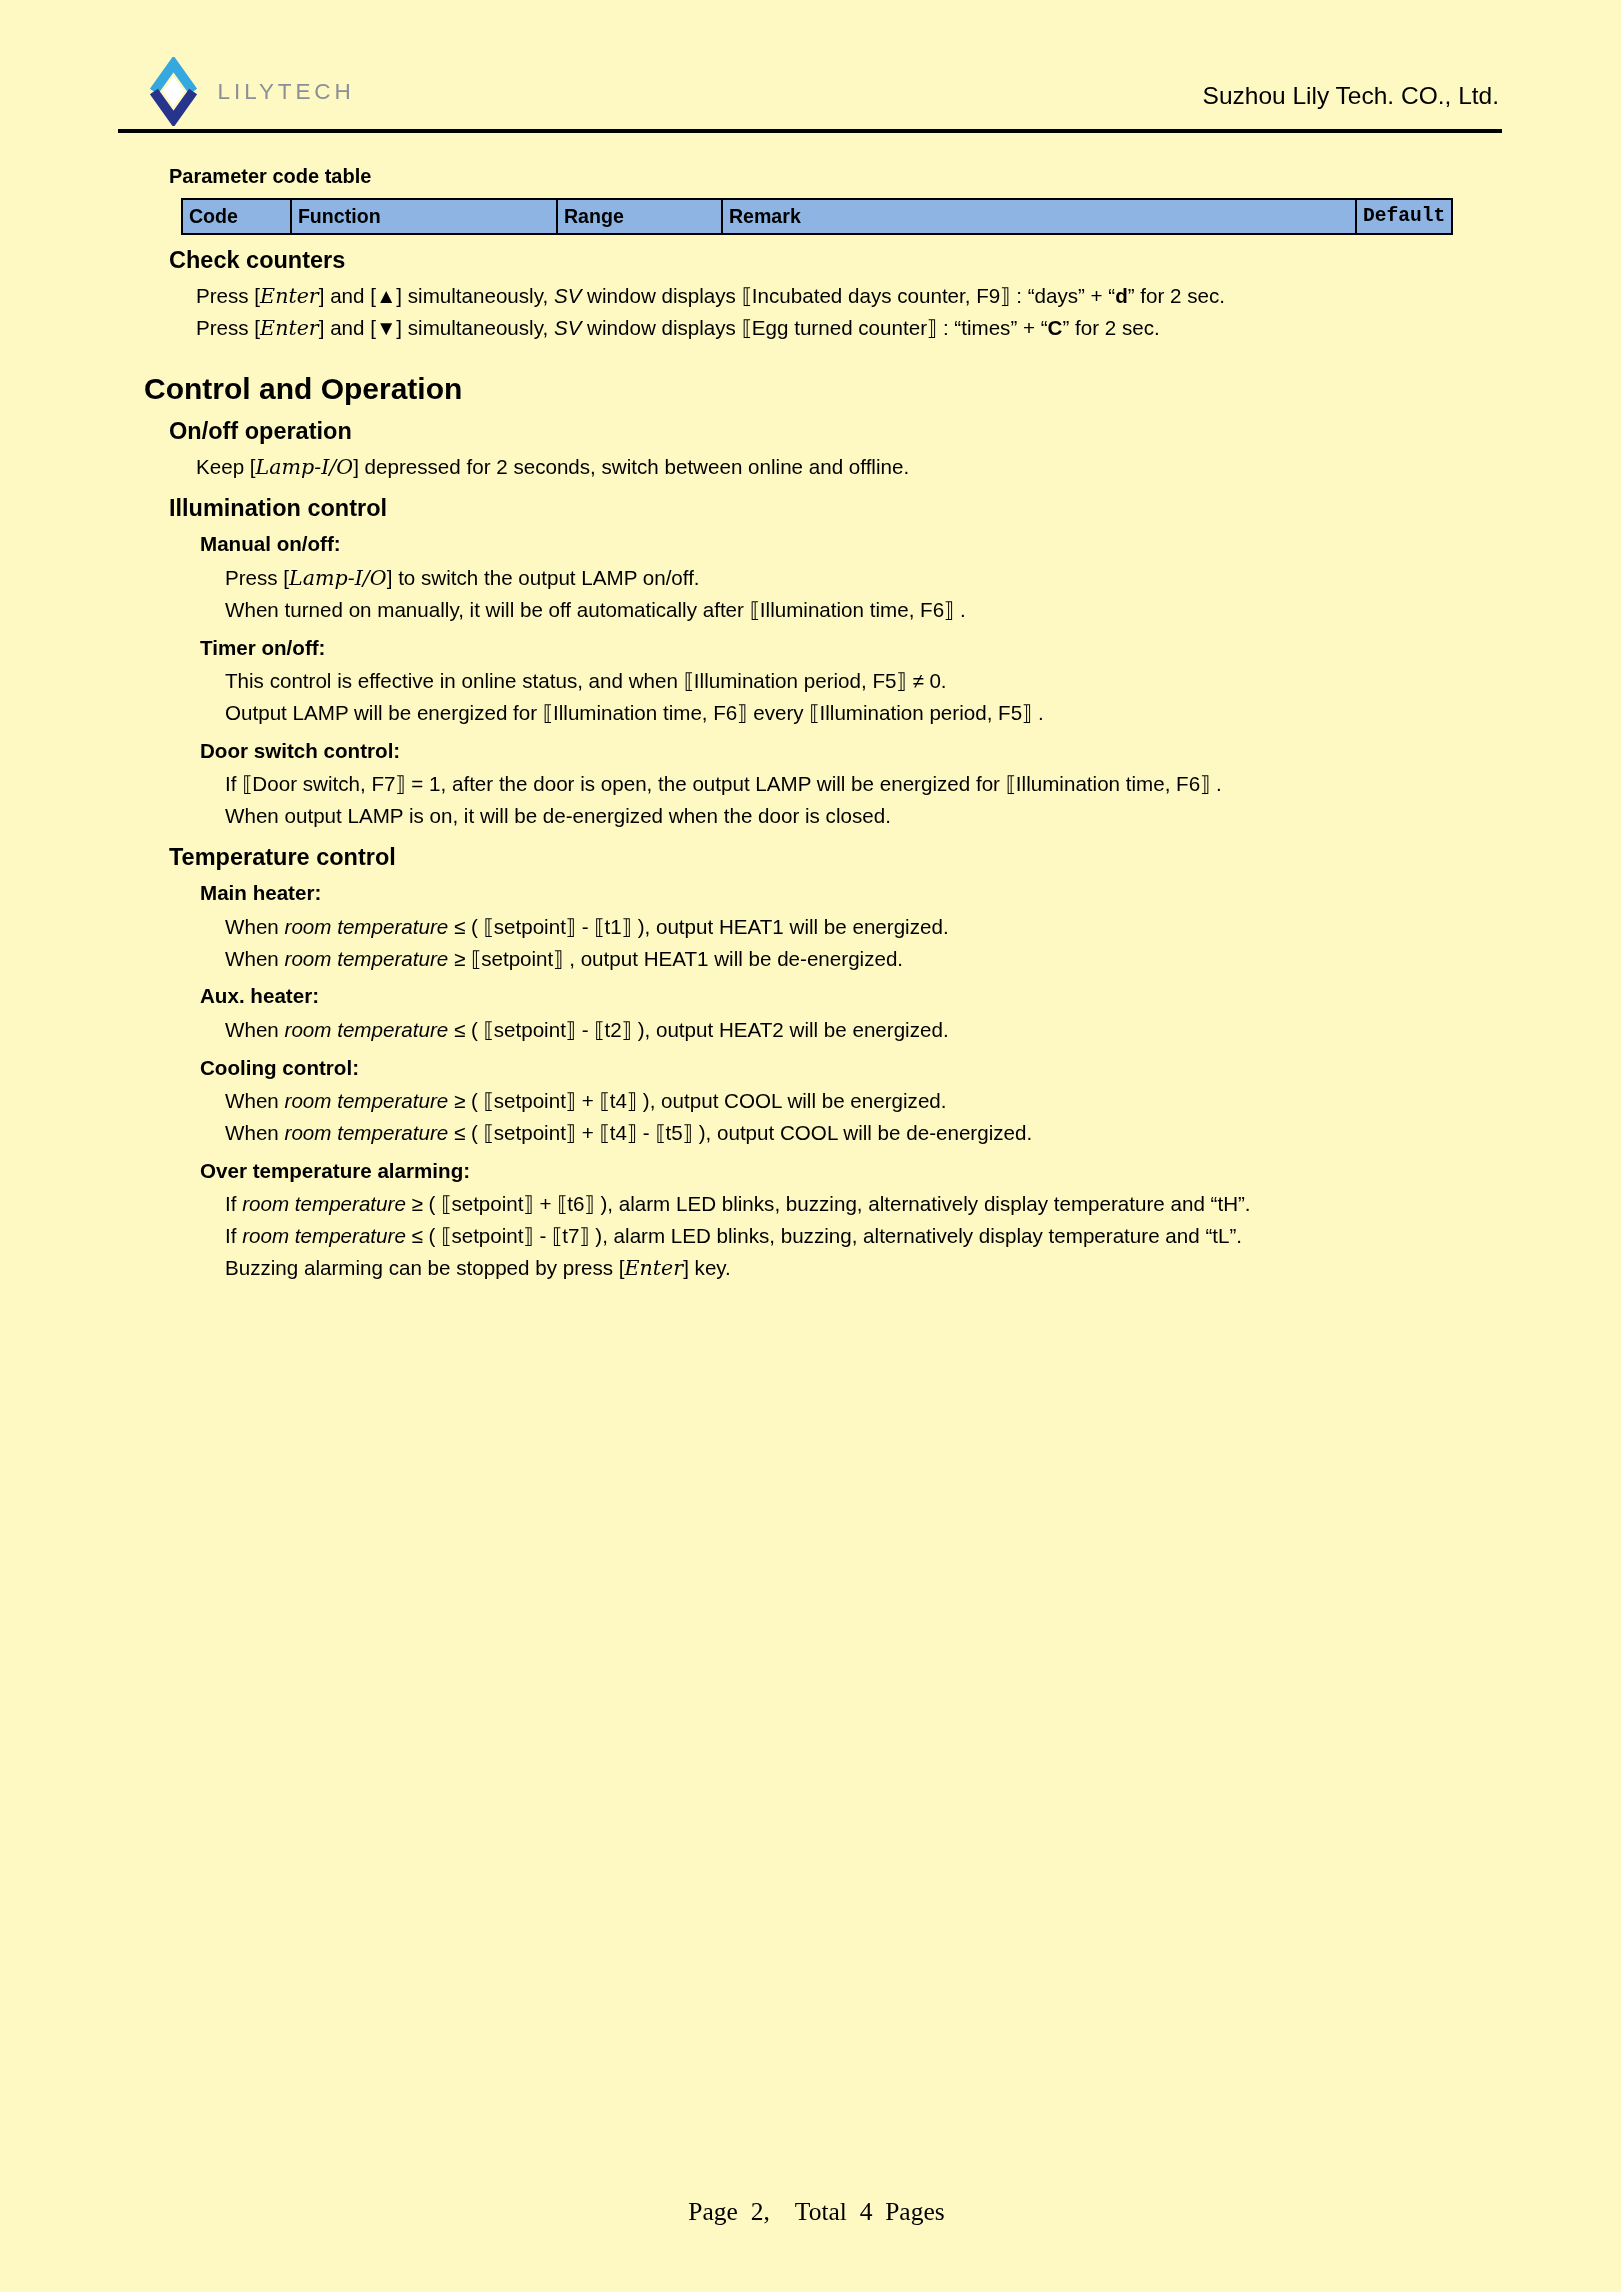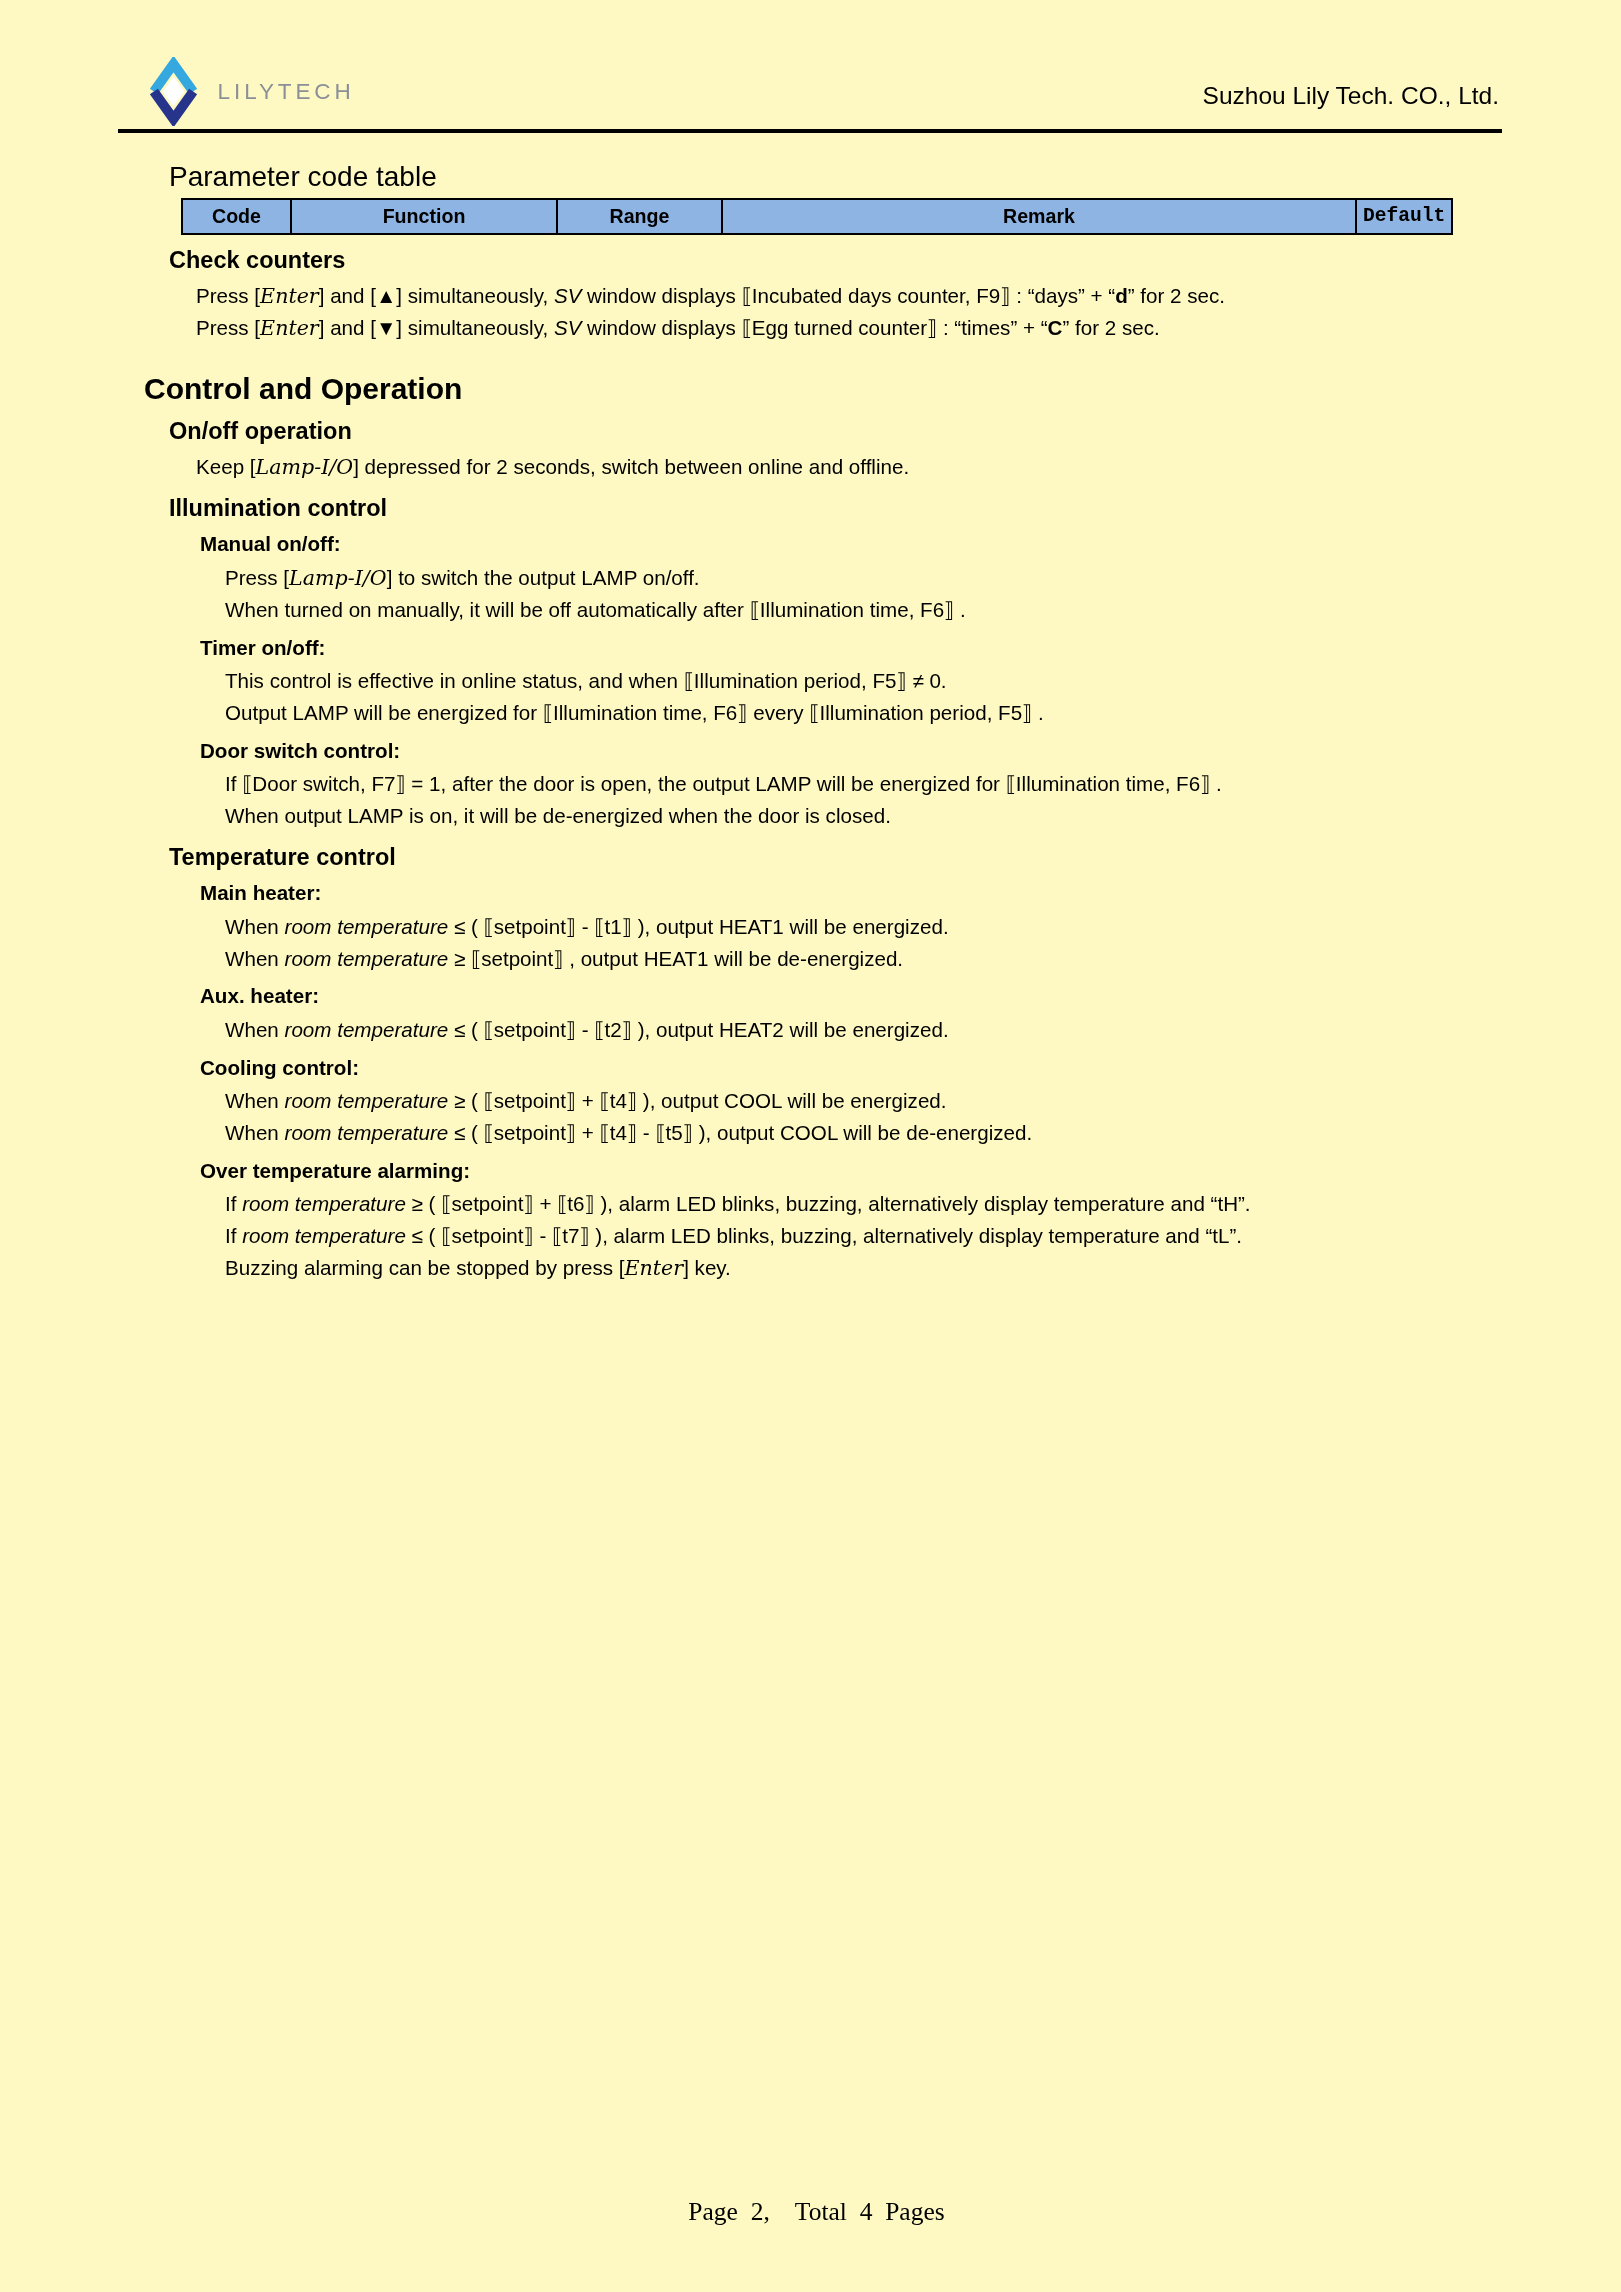--- a/index.html
+++ b/index.html
@@ -8,35 +8,35 @@
     font-family:"Liberation Sans","DejaVu Sans",sans-serif;color:#000;overflow:hidden;
   }
   
   .hdr-logo{position:absolute;left:147px;top:57px;display:flex;align-items:center;}
   .hdr-logo svg{display:block;}
   .logo-text{margin-left:17.6px;color:#8a8f98;font-size:22.5px;letter-spacing:3.9px;font-weight:400;}
   .company{position:absolute;top:82px;right:122px;font-size:24.5px;margin-left:33px;}
   .hdr-rule{position:absolute;top:129px;left:118px;width:1384px;height:3.9px;background:#000;}
   
   .doc{position:absolute;left:0;top:147px;width:1621px;}
-  .h-title{margin:15.7px 0 7.8px 169px;font-size:28px;font-weight:normal;line-height:27.4px;}
+  .h-title{margin:15.7px 0 7.8px 169px;font-size:20px;font-weight:bold;line-height:27.4px;}
   .h-main{margin:27.4px 0 9.8px 144px;font-size:30px;font-weight:bold;line-height:35px;}
   .h-sub{margin:8.8px 0 4.9px 200px;font-size:20.6px;font-weight:bold;line-height:25.5px;}
   .h-title2{margin:11.8px 0 5.9px 169px;font-size:23.5px;font-weight:bold;line-height:27.4px;}
   .para-1{margin:0 0 0 196px;font-size:20.6px;line-height:32px;}
   .para-2{margin:0 0 0 225px;font-size:20.6px;line-height:32px;}
   .seg-k{font-family:"DejaVu Serif","Liberation Serif",serif;font-style:italic;text-align:right;}
   .seg-i{font-style:italic;}
   .seg-b{font-weight:bold;}
   
   table.ptable{border-collapse:collapse;margin:3.9px 0 5.9px 181px;table-layout:fixed;}
   table.ptable td,table.ptable th{
     border:2.9px solid #000;font-size:19.6px;padding:2px 5.9px;overflow:hidden;white-space:nowrap;
   }
-  table.ptable th{font-weight:bold;text-align:center;height:29px;}
+  table.ptable th{font-weight:bold;text-align:left;height:29px;}
   
   .footer{position:absolute;left:6px;top:2197px;width:1621px;text-align:center;
     font-family:"Liberation Serif","DejaVu Serif",serif;font-size:25.5px;white-space:pre;}
 </style>
 </head>
 <body>
 
 <div class="page">
 
   <div class="hdr-logo">

